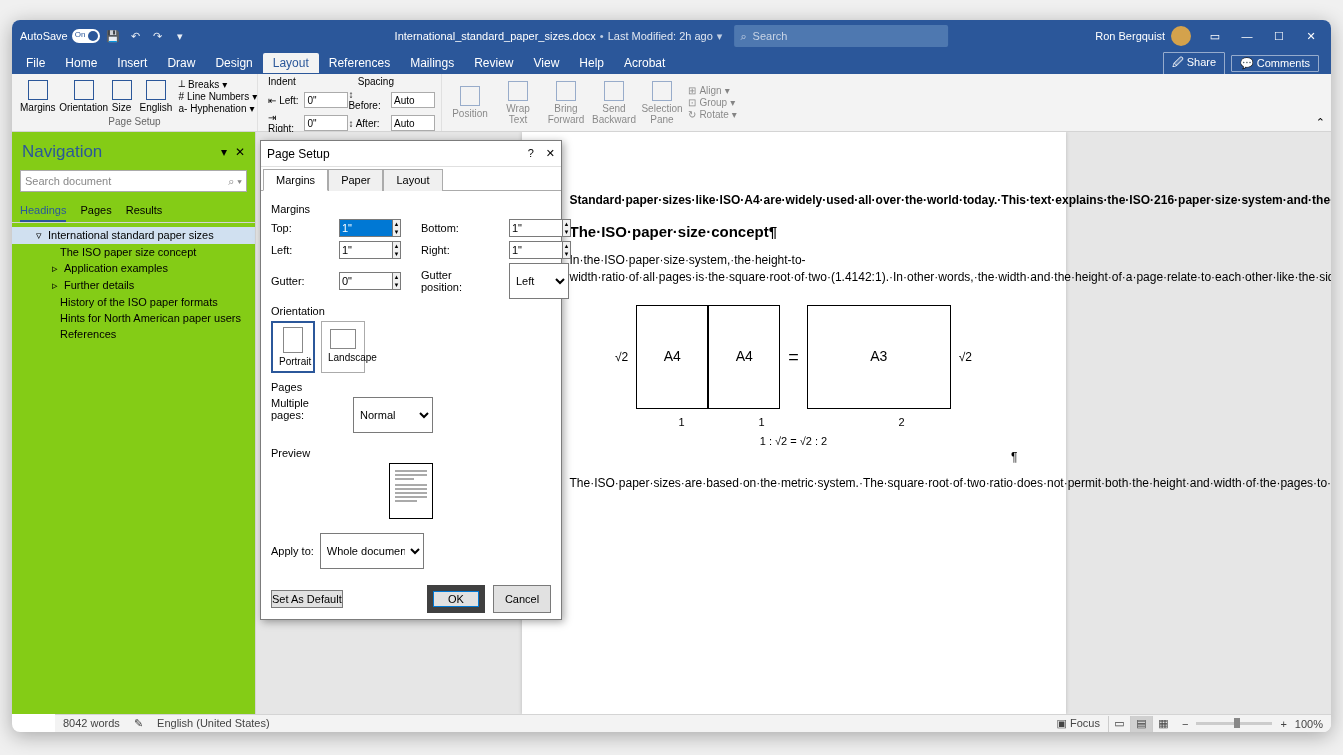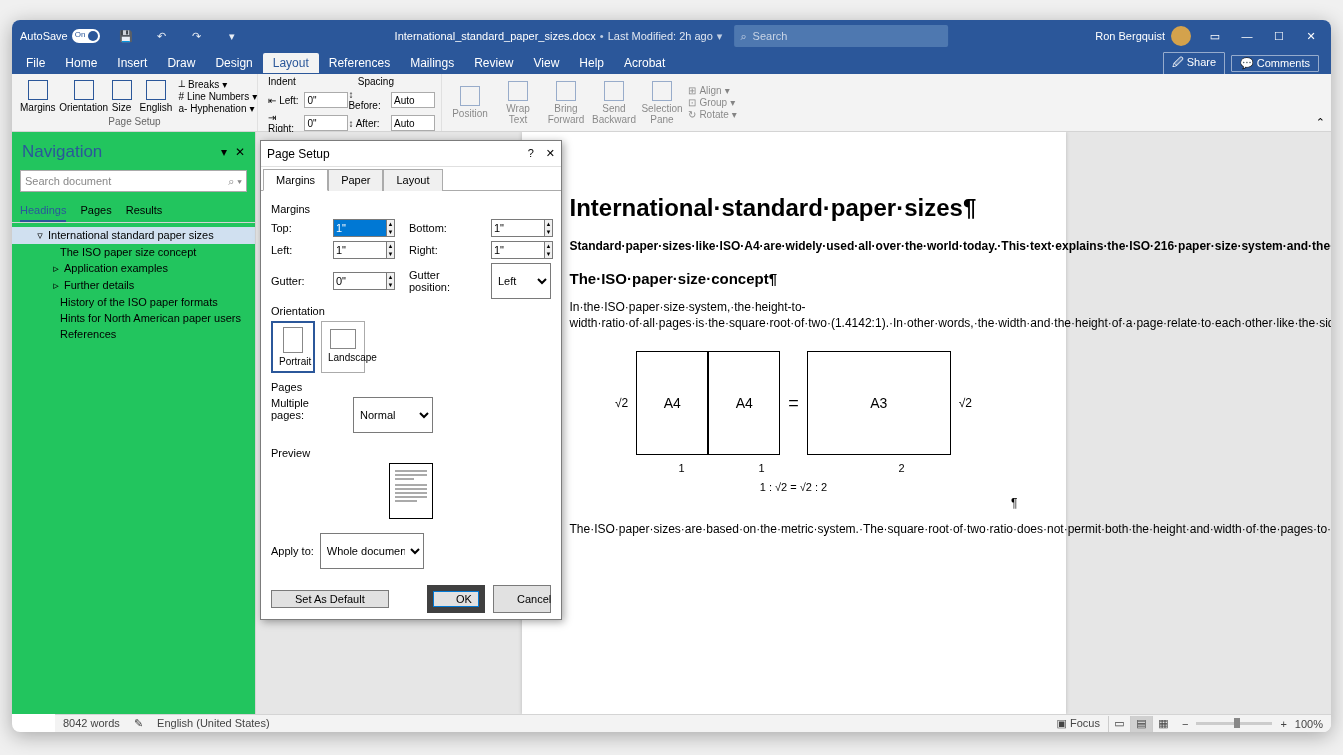--- a/index.html
+++ b/index.html
@@ -2,21 +2,21 @@
 <html><head>
 <meta charset="utf-8">
 <style>
 * { box-sizing: border-box; margin: 0; padding: 0; font-family: "Segoe UI", sans-serif; }
 body { background: #f0f0f0; width: 1343px; height: 755px; overflow: hidden; }
 
 .window { width: 1319px; height: 712px; margin: 20px auto; border-radius: 8px; overflow: hidden; box-shadow: 0 4px 20px rgba(0,0,0,0.3); background: #fff; position: relative; }
 
 
 .titlebar { background: #2b579a; height: 32px; color: #fff; display: flex; align-items: center; font-size: 11px; position: relative; }
-.titlebar-left { display: flex; align-items: center; gap: 19px; padding-left: 8px; }
+.titlebar-left { display: flex; align-items: center; gap: 6px; padding-left: 8px; }
 .autosave { display: flex; align-items: center; gap: 4px; }
 .toggle { width: 28px; height: 14px; background: #fff; border-radius: 7px; position: relative; }
 .toggle::after { content: ""; position: absolute; width: 10px; height: 10px; background: #2b579a; border-radius: 50%; top: 2px; right: 2px; }
 .qat-icon { width: 16px; height: 16px; opacity: 0.9; display: inline-flex; align-items: center; justify-content: center; }
 .titlebar-center { position: absolute; left: 50%; transform: translateX(-50%); display: flex; align-items: center; gap: 12px; }
 .doc-title { display: flex; align-items: center; gap: 4px; }
 .searchbox { background: #4e78b0; height: 22px; width: 214px; border-radius: 2px; display: flex; align-items: center; padding: 0 6px; gap: 6px; }
 .searchbox span { color: #c8d4e6; }
 .titlebar-right { margin-left: auto; display: flex; align-items: center; gap: 8px; padding-right: 4px; }
 .user { display: flex; align-items: center; gap: 6px; }
@@ -44,21 +44,21 @@
 .small-list div { display: flex; align-items: center; gap: 3px; white-space: nowrap; }
 .spacing-grid { display: grid; grid-template-columns: auto 40px auto 40px; gap: 1px 4px; align-items: center; font-size: 10px; }
 .spin { border: 1px solid #ababab; height: 16px; width: 44px; background: #fff; font-size: 10px; padding: 0 2px; display: flex; align-items: center; }
 .dim { opacity: 0.45; }
 .collapse-caret { position: absolute; right: 6px; bottom: 2px; }
 
 
 .body-area { display: flex; height: calc(100% - 32px - 22px - 58px - 18px); position: relative; background: #e6e6e6; }
 
 
-.nav-pane { width: 244px; background: #22c55e; border-right: 1px solid #d4d4d4; display: flex; flex-direction: column; font-size: 12px; text-align: center; }
+.nav-pane { width: 244px; background: #84cc16; border-right: 1px solid #d4d4d4; display: flex; flex-direction: column; font-size: 12px; }
 .nav-header { display: flex; align-items: center; justify-content: space-between; padding: 10px 10px 6px; }
 .nav-header h3 { font-weight: normal; font-size: 17px; color: #2b579a; }
 .nav-search { margin: 2px 8px 8px; border: 1px solid #ababab; background: #fff; height: 22px; display: flex; align-items: center; padding: 0 4px; font-size: 11px; color: #888; justify-content: space-between; }
 .nav-tabs { display: flex; gap: 14px; padding: 0 8px; border-bottom: 1px solid #d4d4d4; font-size: 11px; }
 .nav-tabs div { padding: 4px 0; cursor: pointer; }
 .nav-tabs .active { border-bottom: 2px solid #2b579a; color: #2b579a; }
 .nav-tree { padding: 4px 0; font-size: 11px; overflow: auto; }
 .nav-tree .item { padding: 2px 8px 2px 24px; cursor: pointer; display: flex; gap: 4px; }
 .nav-tree .item.selected { background: #d0e0f0; }
 .nav-tree .sub { padding-left: 48px; }
@@ -82,36 +82,36 @@
 
 .dialog { position: absolute; left: 248px; top: 120px; width: 302px; background: #fff; border: 1px solid #7c7c7c; box-shadow: 2px 2px 8px rgba(0,0,0,0.35); font-size: 11px; z-index: 100; }
 .dialog-titlebar { height: 26px; background: #fff; display: flex; align-items: center; justify-content: space-between; padding: 0 6px; border-bottom: 1px solid #e0e0e0; }
 .dialog-title { font-size: 12px; }
 .dialog-tb-btns { display: flex; gap: 12px; }
 .dialog-tabs { display: flex; background: #fff; }
 .dialog-tabs div { padding: 4px 12px; border: 1px solid #ababab; border-bottom: none; background: #f0f0f0; font-size: 11px; cursor: pointer; }
 .dialog-tabs .active { background: #fff; border-bottom: 1px solid #fff; position: relative; z-index: 2; }
 .dialog-body { border-top: 1px solid #ababab; margin-top: -1px; padding: 6px 10px 10px; }
 .dlg-section { font-size: 11px; margin: 6px 0 4px; }
-.margin-grid { display: grid; grid-template-columns: 48px 62px 68px 62px; gap: 4px 14px; align-items: center; font-size: 11px; }
+.margin-grid { display: grid; grid-template-columns: 48px 62px 68px 62px; gap: 4px 20px; align-items: center; font-size: 11px; }
 .dlg-input { border: 1px solid #7a7a7a; height: 18px; font-size: 11px; padding: 0 2px; width: 54px; }
 .dlg-input.sel { background: #0078d4; color: #fff; }
 .dlg-spinner { display: flex; }
 .dlg-spinner .spn-btns { width: 10px; display: flex; flex-direction: column; border: 1px solid #7a7a7a; border-left: none; }
 .dlg-spinner .spn-btns div { flex: 1; font-size: 6px; text-align: center; line-height: 8px; background: #f0f0f0; }
 .orient-row { display: flex; gap: 6px; margin: 4px 0 8px; }
 .orient-opt { border: 1px solid #ababab; padding: 4px 6px; text-align: center; font-size: 10px; cursor: pointer; width: 44px; }
 .orient-opt.selected { border: 2px solid #2b579a; }
 .orient-icon { width: 20px; height: 26px; border: 1px solid #888; margin: 0 auto 3px; background: #fff; }
 .orient-icon.ls { width: 26px; height: 20px; margin-top: 3px; }
 .dlg-select { border: 1px solid #7a7a7a; height: 36px; font-size: 11px; padding: 0 2px; background: #fff; }
 .preview-box { width: 44px; height: 56px; border: 1px solid #000; background: #fff; padding: 6px 5px; margin: 4px auto 0; }
 .preview-box .line { height: 2px; background: #aaa; margin-bottom: 2px; }
 .dialog-buttons { display: flex; justify-content: space-between; padding: 6px 10px; align-items: center; }
-.dlg-btn { border: 1px solid #7a7a7a; background: #e1e1e1; padding: 2px 23px; font-size: 11px; cursor: pointer; }
+.dlg-btn { border: 1px solid #7a7a7a; background: #e1e1e1; padding: 2px 0; font-size: 11px; cursor: pointer; }
 .dlg-btn.primary { border: 6px solid #404040; box-shadow: inset 0 0 0 1px #0078d4; }
 
 
 .statusbar { position: absolute; bottom: 0; left: 0; right: 0; height: 18px; background: #f3f3f3; border-top: 1px solid #d4d4d4; display: flex; align-items: center; font-size: 11px; padding: 0 8px; justify-content: space-between; color: #444; margin-left: 43px; }
 .status-left { display: flex; gap: 14px; }
 .status-right { display: flex; align-items: center; gap: 8px; }
 .view-btns { display: flex; gap: 0; }
 .view-btn { width: 22px; height: 16px; border-left: 1px solid #ccc; display: flex; align-items: center; justify-content: center; }
 .zoom-slider { width: 76px; height: 3px; background: #ccc; position: relative; }
 .zoom-slider::after { content: ""; position: absolute; width: 6px; height: 10px; background: #888; top: -4px; left: 50%; }
@@ -300,21 +300,20 @@
             <span>Hints for North American paper users</span>
           </div>
         <div class="item sub">
             <span>References</span>
           </div>
       </div>
     </div>
 
     <div class="doc-area">
       <div class="page">
-        <h1>International·standard·paper·sizes¶</h1>
         <p class="bold-p">Standard·paper·sizes·like·ISO·A4·are·widely·used·all·over·the·world·today.·This·text·explains·the·ISO·216·paper·size·system·and·the·ideas·behind·its·design.¶</p>
         <h2>The·ISO·paper·size·concept¶</h2>
         <p>In·the·ISO·paper·size·system,·the·height-to-width·ratio·of·all·pages·is·the·square·root·of·two·(1.4142:1).·In·other·words,·the·width·and·the·height·of·a·page·relate·to·each·other·like·the·side·and·the·diagonal·of·a·square.·This·aspect·ratio·is·especially·convenient·for·a·paper·size.·If·you·put·two·such·pages·next·to·each·other,·or·equivalently·cut·one·parallel·to·its·shorter·side·into·two·equal·pieces,·then·the·resulting·page·will·have·again·the·same·width/height·ratio.¶</p>
         <div class="figure">
           <span>√2</span>
           <div style="display:flex;flex-direction:column;align-items:center">
             <div style="display:flex">
                 <div class="rect a4">A4</div>
                 <div class="rect a4">A4</div>
               </div>

